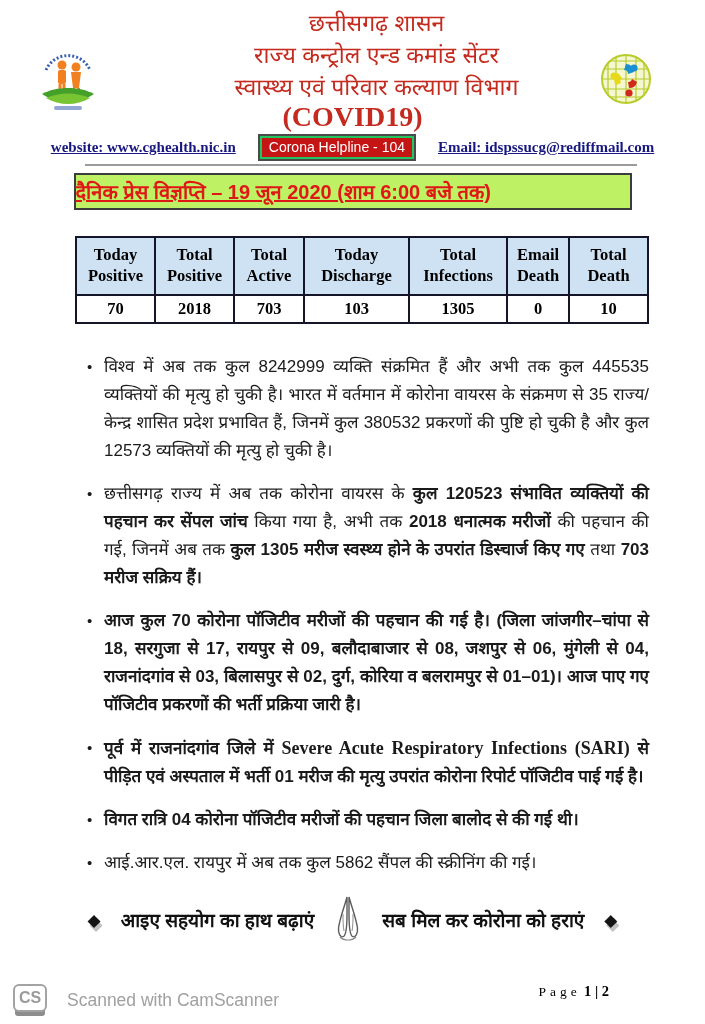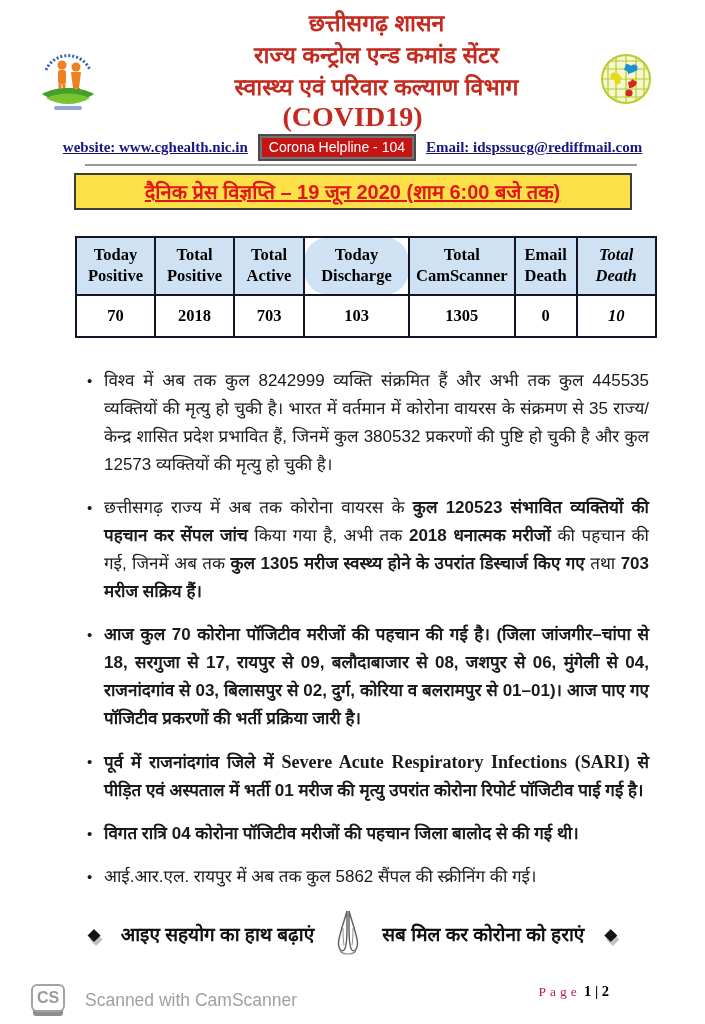--- a/index.html
+++ b/index.html
@@ -6,89 +6,89 @@
   html,body { background:#e8e8e8; }
   body { font-family: "Liberation Sans", sans-serif; }
   .page {
     position: relative; width: 705px; height: 1024px;
     margin: 0 auto; background: #ffffff; overflow: hidden;
     color: #1a1a1a;
   }
 
   
   .org-header { padding-top: 7px; text-align: center; position: relative; }
-  .org-line { color: #c42a1e; font-weight: bold; font-size: 23px; line-height: 32px; padding-left: 48px; }
+  .org-line { color: #c42a1e; font-weight: normal; font-size: 23px; line-height: 32px; padding-left: 48px; }
   .covid-line { color: #c42a1e; font-weight: bold; font-size: 28px; line-height: 27px;
                 font-family: "Liberation Serif", serif; }
   .logo { position: absolute; }
   .logo-left { left: 38px; top: 48px; }
   .logo-right { right: 52px; top: 52px; }
 
   .contact-row { margin-top: 3px; display: flex; justify-content: center;
-                 align-items: center; gap: 10px; height: 28px; }
+                 align-items: center; gap: 22px; height: 28px; }
   .link { font-family: "Liberation Serif", serif; font-weight: bold; font-size: 15px;
           color: #17177f; text-decoration: underline; }
-  .helpline-outer { border: 2px solid #4a4a4a; background:#737373; padding: 2px; }
+  .helpline-outer { border: 2px solid #4a4a4a; background:#22c55e; padding: 2px; }
   .helpline-inner { background: #c51414; color: #ffffff; font-size: 14px;
                     padding: 1px 7px 2px; display:block; }
 
   .rule { margin: 3px 0 0 85px; width: 552px; border: 0; border-top: 2px solid #9a9a9a; }
 
   
   .title-bar { margin: 7px auto 0; width: 558px; height: 37px;
-               background: #fde047; border: 2px solid #3c3c3c;
-               display:flex; align-items:center; justify-content:center; }
+               background: #bef264; border: 2px solid #3c3c3c;
+               display:flex; align-items:center; }
   .title-bar span { color: #e01717; font-weight: bold; font-size: 20px;
                     text-decoration: underline; }
 
   
   .summary { border-collapse: collapse; margin: 26px 0 0 75px; }
   .summary th, .summary td {
     border: 2px solid #15152a; font-family: "Liberation Serif", serif;
     font-weight: bold; font-size: 16.5px; text-align: center; color:#000;
   }
   .summary th { background: #cfe2f3; height: 58px; padding: 2px 6px; line-height: 1.25; }
-  .summary td { height: 42px; background: #ffffff; }
+  .summary td { height: 28px; background: #ffffff; }
   .summary th:nth-child(1), .summary td:nth-child(1) { width: 79px; }
   .summary th:nth-child(2), .summary td:nth-child(2) { width: 79px; }
   .summary th:nth-child(3), .summary td:nth-child(3) { width: 70px; }
-  .summary th:nth-child(4), .summary td:nth-child(4) { width: 105px; border-radius: 25px; }
+  .summary th:nth-child(4), .summary td:nth-child(4) { width: 105px; }
   .summary th:nth-child(5), .summary td:nth-child(5) { width: 98px; }
   .summary th:nth-child(6), .summary td:nth-child(6) { width: 62px; }
-  .summary th:nth-child(7), .summary td:nth-child(7) { width: 79px; font-style: italic; }
+  .summary th:nth-child(7), .summary td:nth-child(7) { width: 79px; }
 
   
   .bullets { list-style: none; margin-top: 29px; }
   .bullets li { position: relative; margin: 0 56px 15px 104px;
                 font-size: 17px; line-height: 28px; text-align: justify; }
   .bullets li .dot { position: absolute; left: -17px; top: 0; font-size: 15px; }
   .seg-b { font-weight: bold; }
   .seg-serif { font-family: "Liberation Serif", serif; font-size: 18px; }
 
   
   .slogan { margin-top: 17px; display: flex; justify-content: center;
             align-items: center; gap: 20px; }
   .slogan .txt { font-weight: bold; font-size: 19px; color:#111; }
   .diamond { color: #141414; font-size: 17px; text-shadow: 2px 4px 0 #c2c2c2; line-height: 1; }
   .hands { display: inline-block; }
 
   
   .cam-footer { position: absolute; left: 13px; bottom: 8px;
                 display: flex; align-items: center; gap: 20px; }
-  .cs-icon { position: relative; width: 34px; height: 32px; margin-left: 18px; }
+  .cs-icon { position: relative; width: 34px; height: 32px; }
   .cs-box { position:absolute; left:0; top:0; width: 34px; height: 28px;
             border: 2px solid #a3a3a3; border-radius: 6px; background:#fff;
             display:flex; align-items:center; justify-content:center;
             font-weight: bold; font-size: 16px; color: #9a9a9a; z-index:1; }
   .cs-tab { position:absolute; left:2px; bottom:0; width: 30px; height: 10px;
             background:#8d8d8d; border-radius: 3px; }
   .scanned-text { color: #a0a0a0; font-size: 17.5px; }
   .page-num { position: absolute; right: 96px; bottom: 24px;
               font-family: "Liberation Serif", serif; font-size: 13.5px; }
-  .page-word { color: #be185d; letter-spacing: 4px; text-align: right; }
+  .page-word { color: #000000; letter-spacing: 4px; text-align: right; }
   .page-val  { color: #000000; font-weight: bold; font-size: 14.5px; }
 </style>
 </head>
 <body>
 
 <div class="page">
 
   <div class="org-header">
     <div class="logo logo-left">
       <svg width="60" height="66" viewBox="0 0 60 66">
@@ -138,21 +138,21 @@
     <span>दैनिक प्रेस विज्ञप्ति – 19 जून 2020 (शाम 6:00 बजे तक)</span>
   </div>
 
   <table class="summary">
     <thead>
       <tr>
           <th>Today Positive</th>
           <th>Total Positive</th>
           <th>Total Active</th>
           <th>Today Discharge</th>
-          <th>Total CamScanner</th>
+          <th>Total Infections</th>
           <th>Email Death</th>
           <th>Total Death</th>
         </tr>
     </thead>
     <tbody>
       <tr>
           <td>70</td>
           <td>2018</td>
           <td>703</td>
           <td>103</td>

